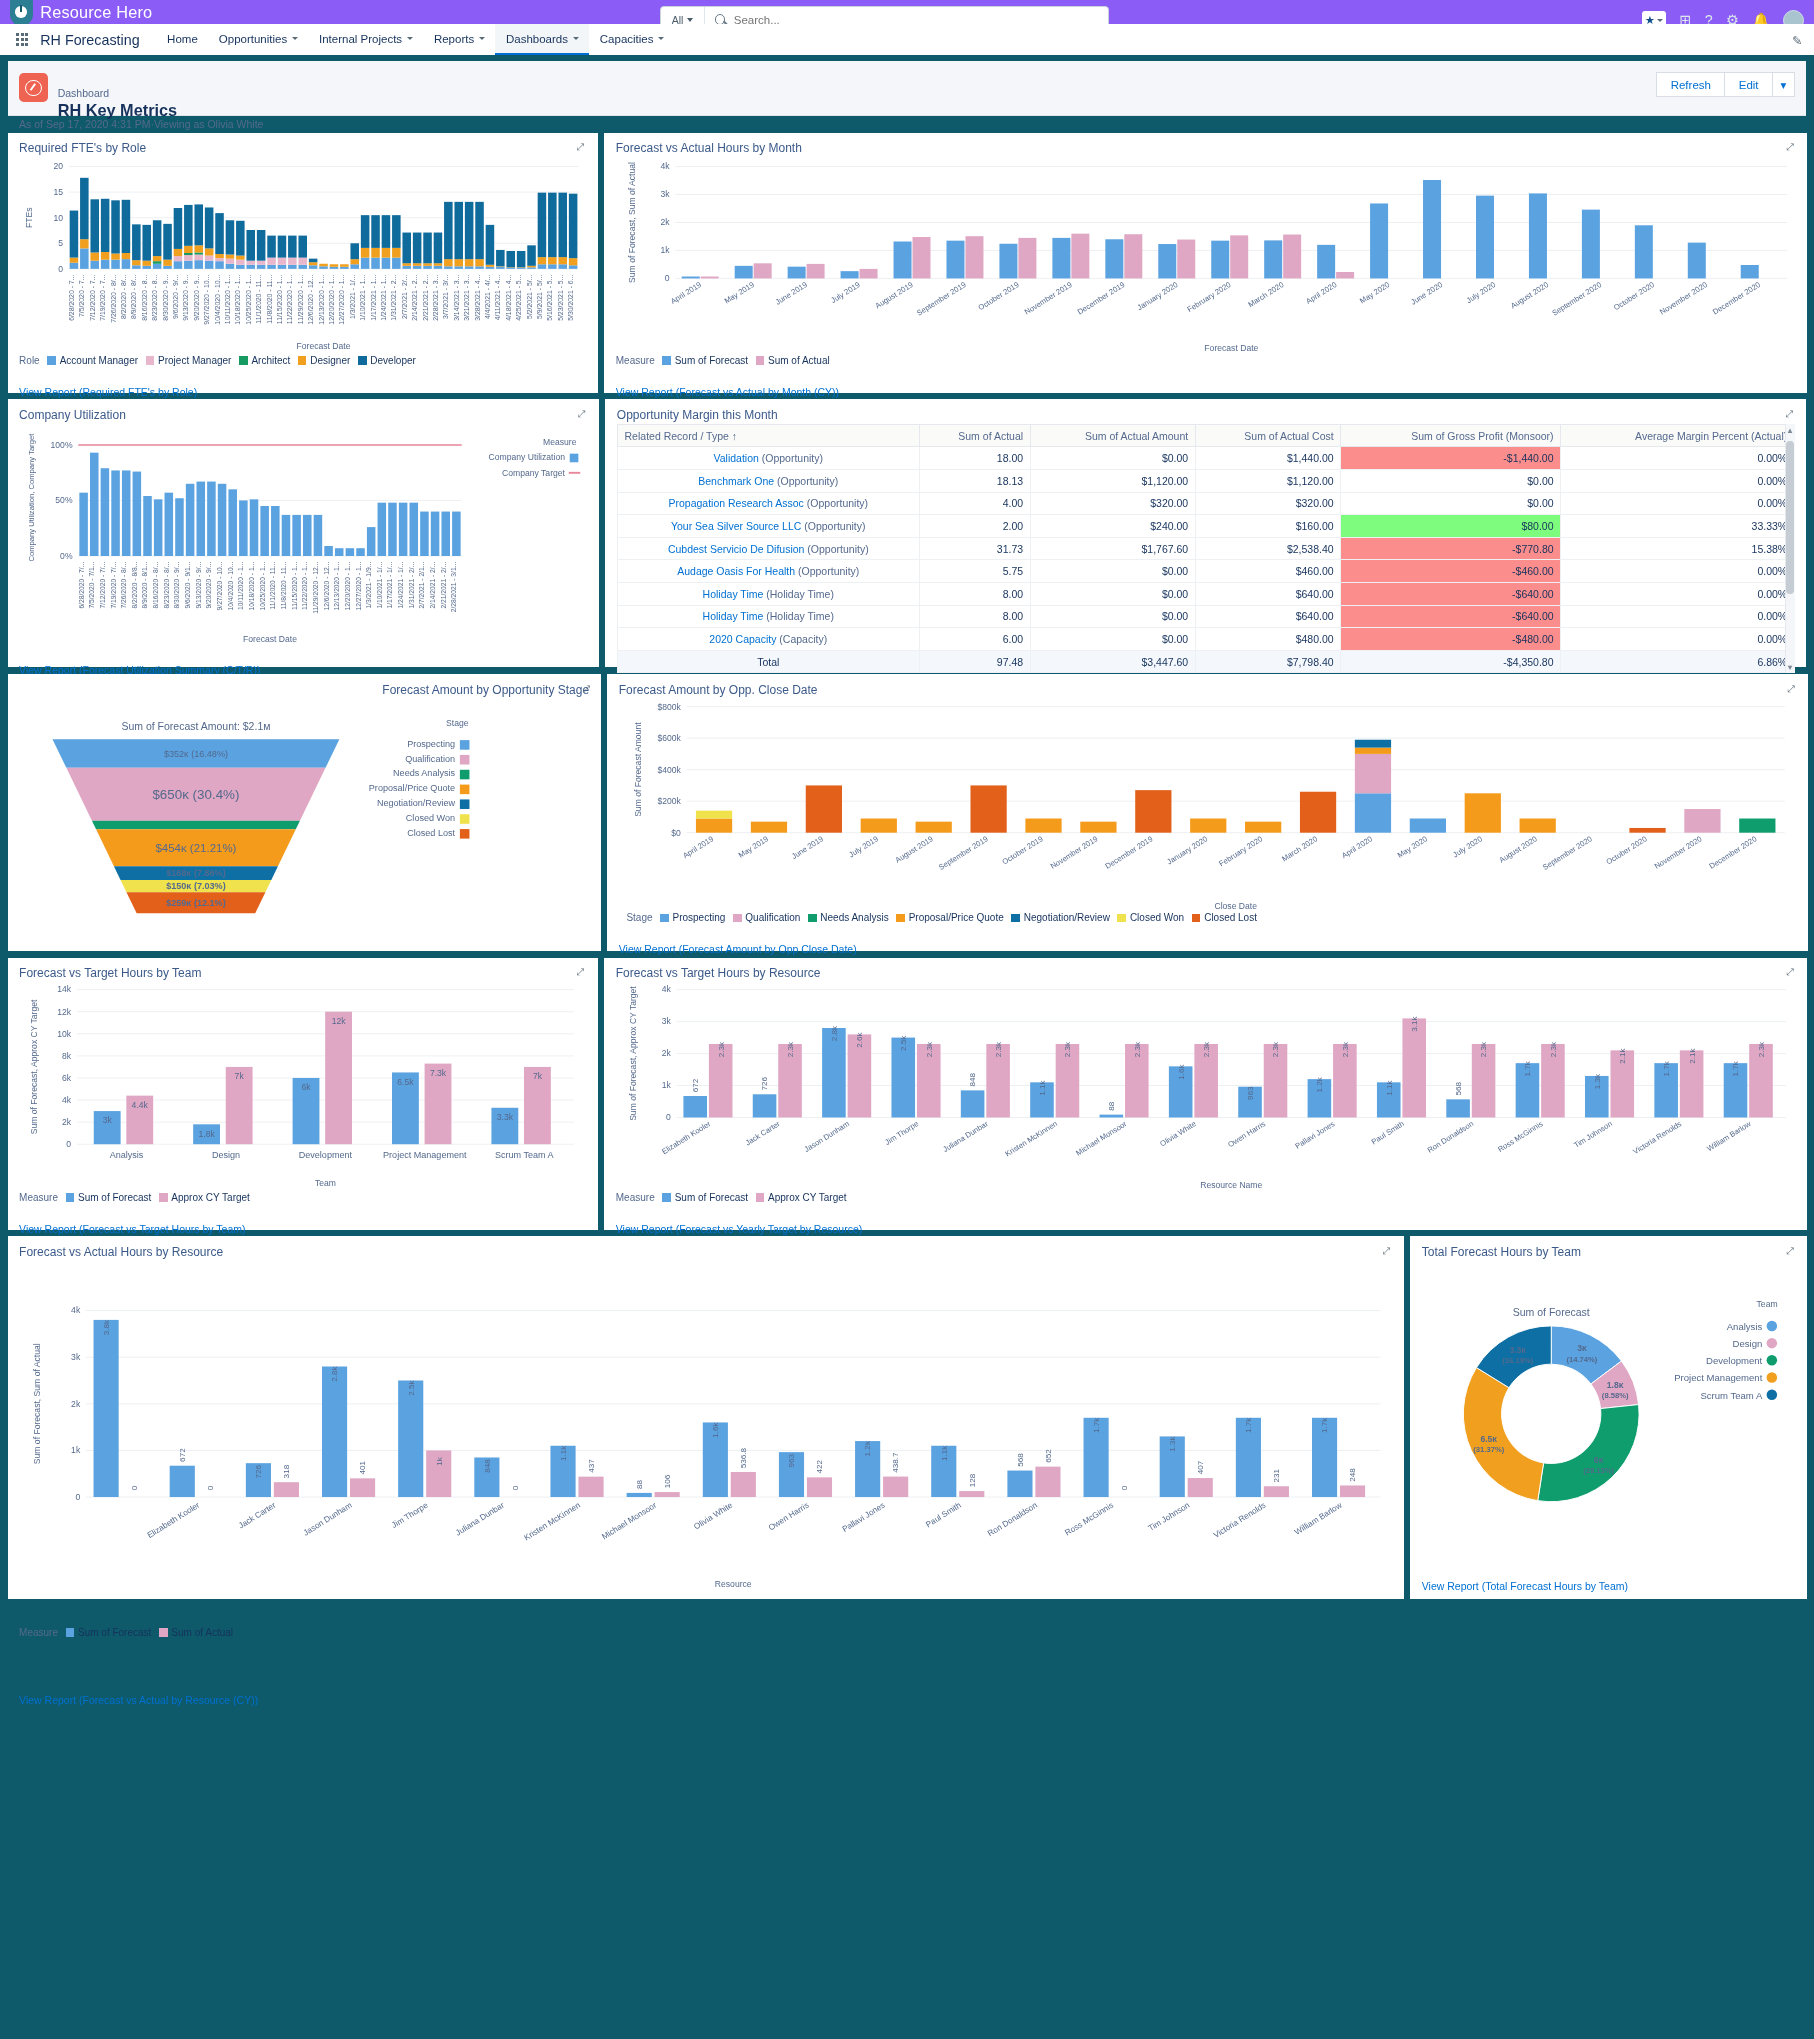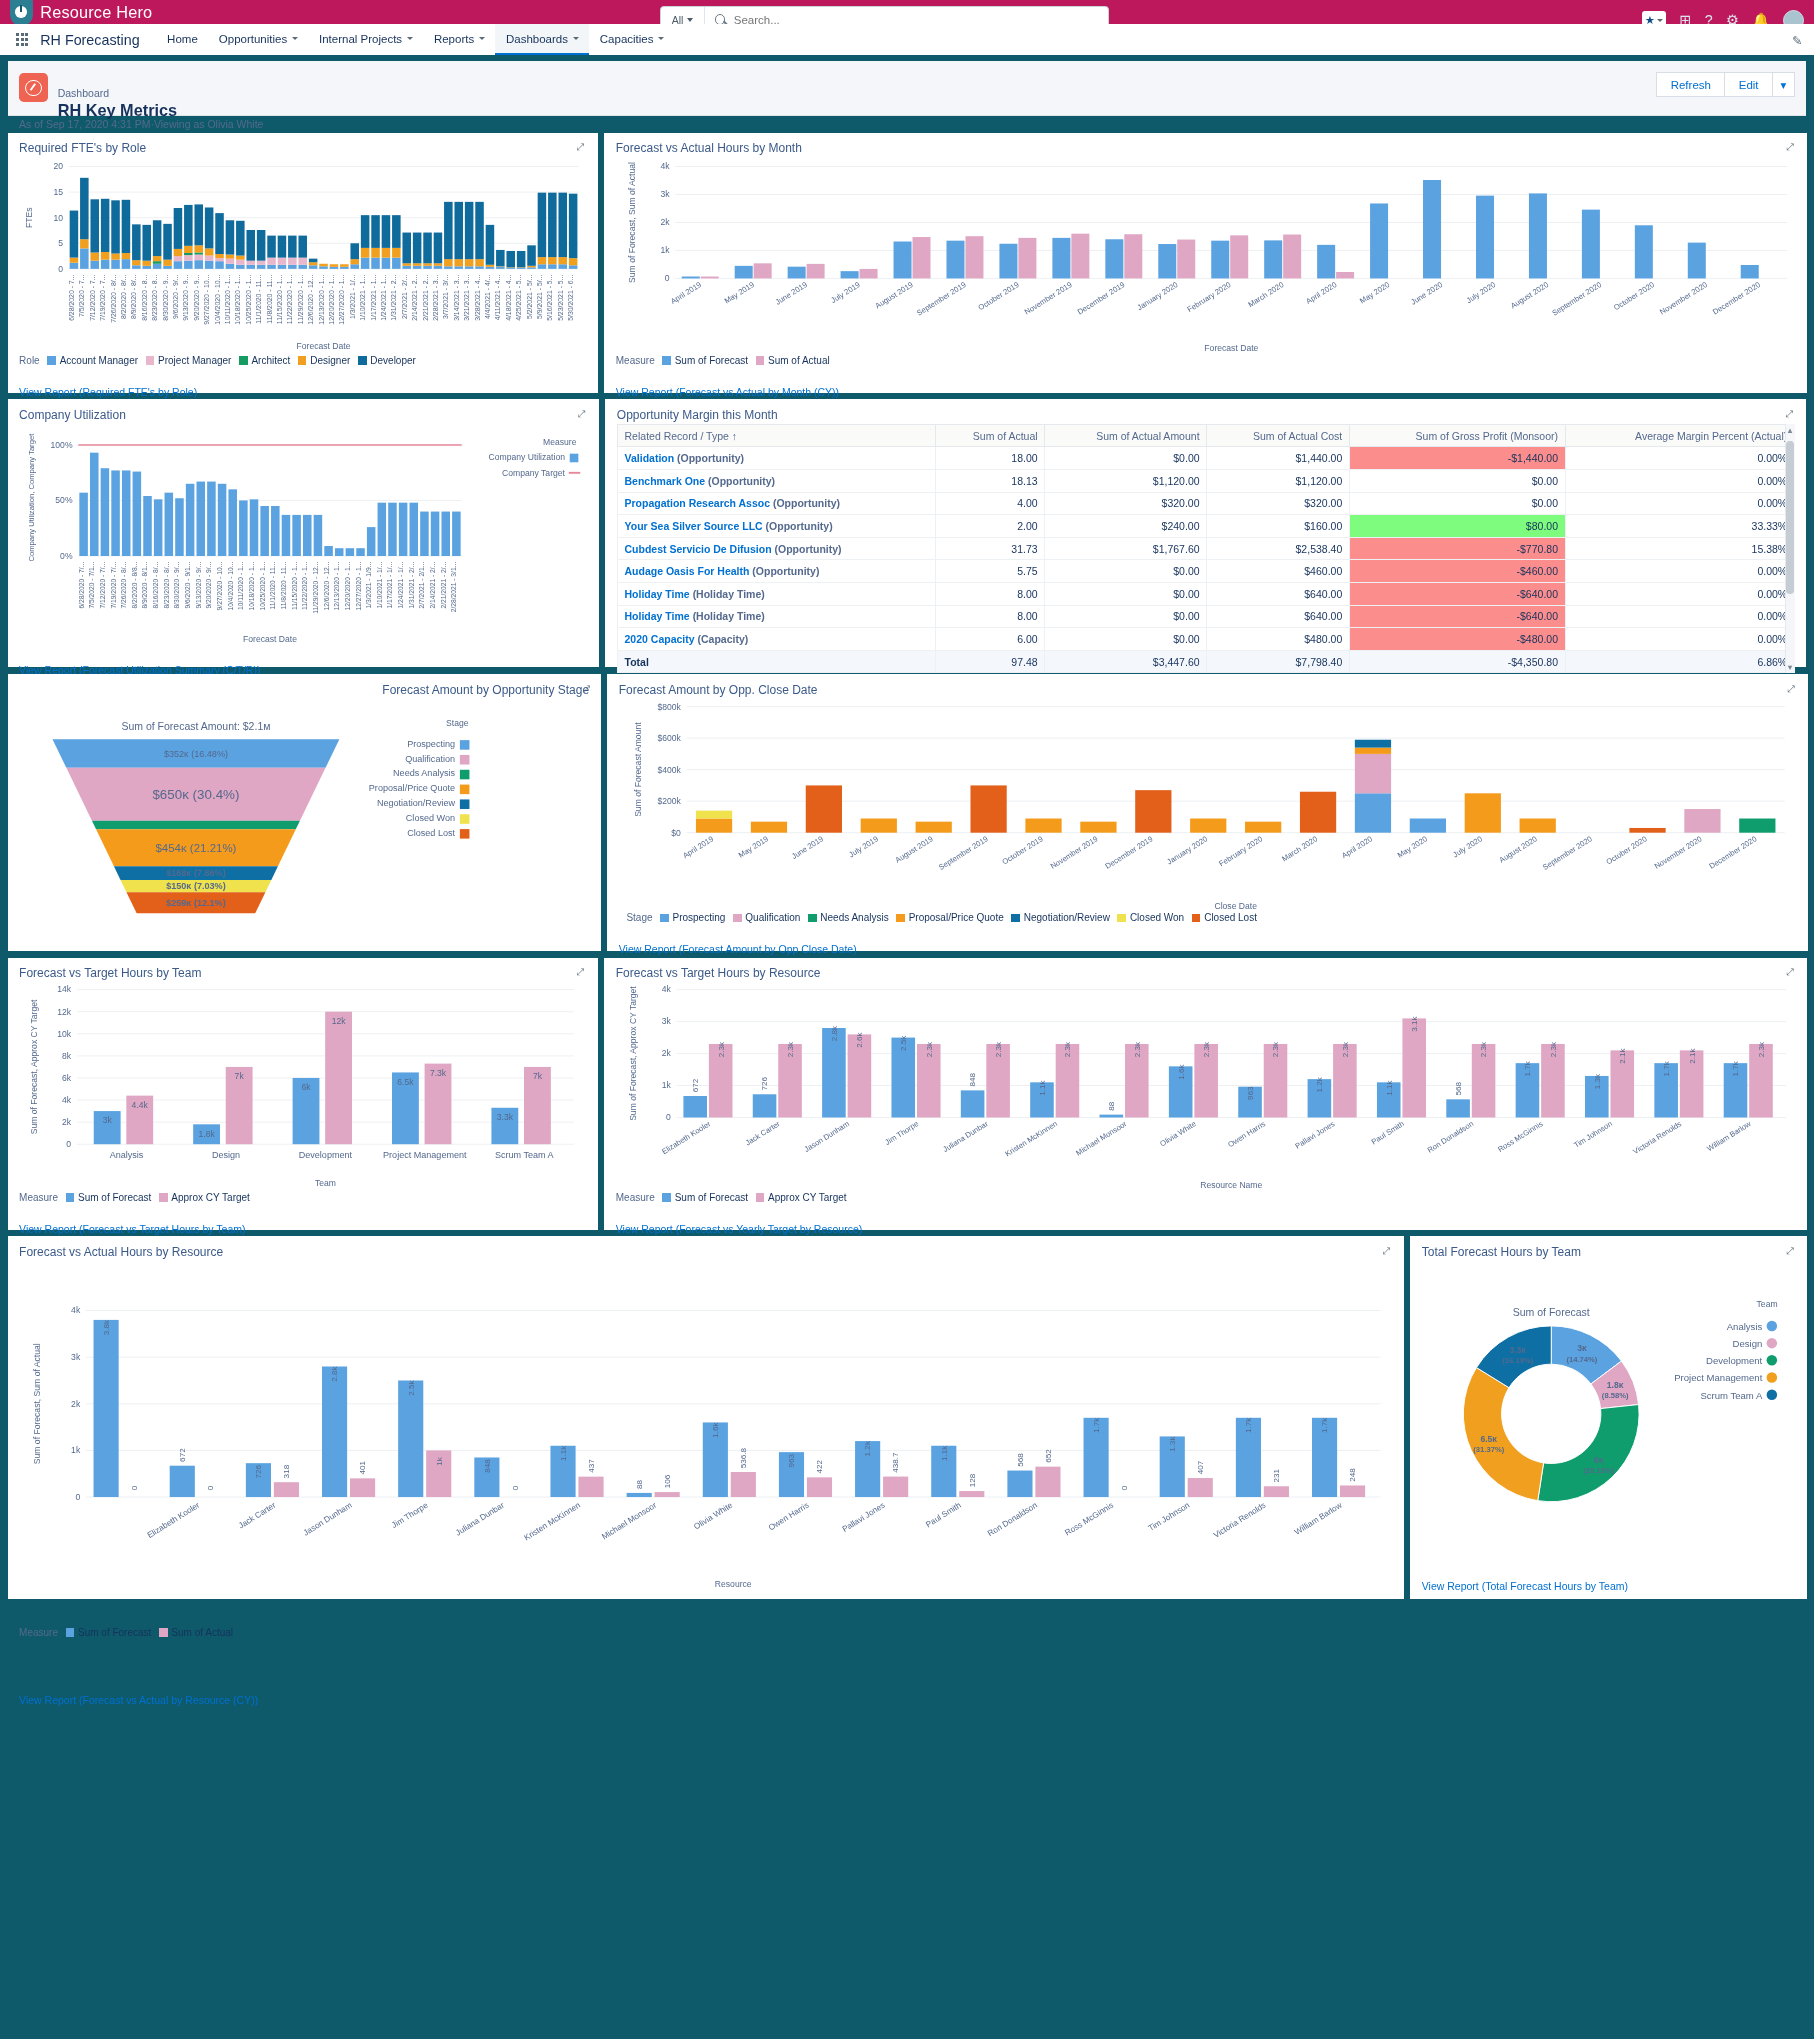--- a/index.html
+++ b/index.html
@@ -8,21 +8,21 @@
     width:1814px; height:2040px;
     background:#0e5a6b;
     font-family:"Liberation Sans", sans-serif;
     font-size:11.5px;
     color:#16325c;
     overflow:hidden;
   }
 
   
   .gheader {
-    height:24px; background:#be185d; display:flex; align-items:center;
+    height:24px; background:#8b5cf6; display:flex; align-items:center;
     padding:0 9.6px; position:relative;
   }
   .brand { display:flex; align-items:center; gap:7.6px; color:#fff; }
   .brand-logo {
     width:23px; height:27px; background:#2c7f93;
     border-radius:2.9px 2.9px 11.5px 11.5px; position:relative;
     display:flex; align-items:center; justify-content:center;
   }
   .brand-logo:after{
     content:""; width:11.5px; height:11.5px; border-radius:50%;
@@ -128,21 +128,21 @@
   table.margin-tbl{ border-collapse:collapse; width:100%; font-size:10.5px; }
   table.margin-tbl th{
     background:#fafaf9; border:1px solid #e5e9ee; font-weight:normal;
     color:#54698d; padding:4.8px 6.7px; text-align:right; white-space:nowrap;
   }
   table.margin-tbl th.left{ text-align:left; }
   table.margin-tbl td{
     border:1px solid #eef1f4; padding:4.8px 6.7px; text-align:right; color:#16325c;
     background:#fff; white-space:nowrap;
   }
-  table.margin-tbl td.left{ text-align:left;font-weight:bold; }
+  table.margin-tbl td.left{ text-align:center; }
   table.margin-tbl td a{ color:#0070d2; text-decoration:none; }
   td.neg{ background:#fc8d8d !important; }
   td.pos{ background:#7dfc7d !important; }
   tr.total td{ background:#f4f8fc !important; }
   .tbl-wrap{ position:relative; }
   .tbl-scroll{
     position:absolute; right:0; top:0; width:9.6px; bottom:0; background:#f4f6f9;
     border-left:1px solid #e5e9ee;
   }
   .tbl-thumb{ position:absolute; right:1px; top:17px; width:7.6px; height:153px; background:#c5ccd4; border-radius:3.8px;}

